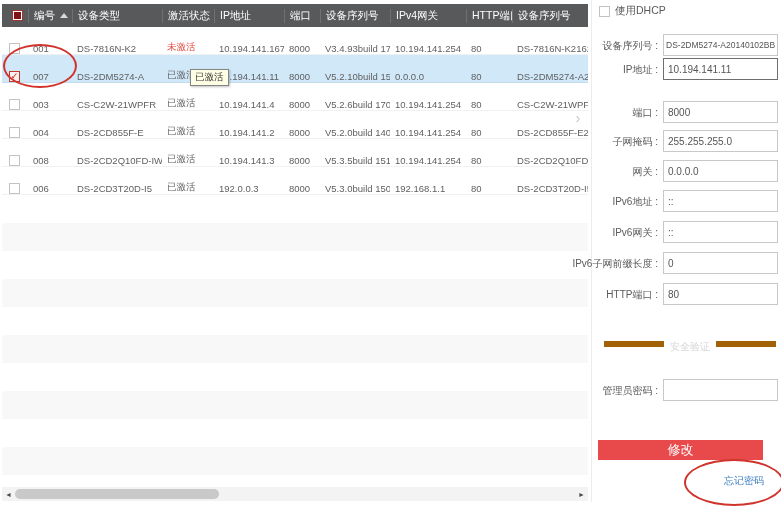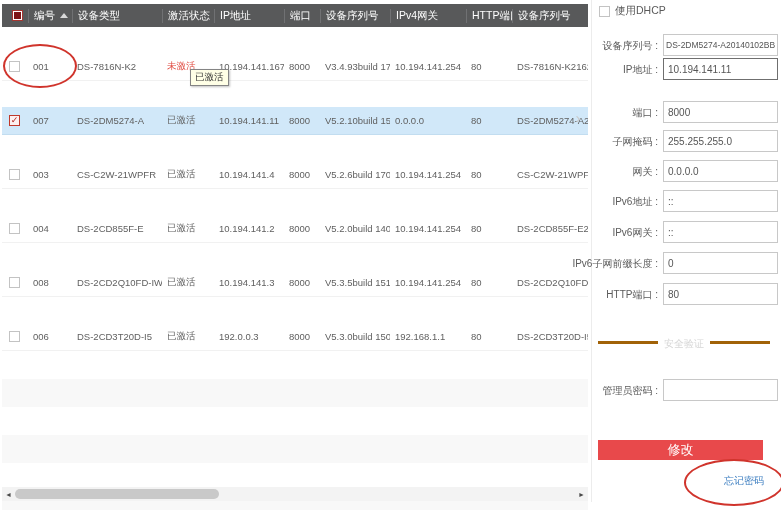--- a/index.html
+++ b/index.html
@@ -10,22 +10,22 @@
   
   .table{position:absolute;left:2px;top:4px;width:586px;}
   .thead{display:flex;background:#58595a;color:#fff;height:23px;align-items:center;font-size:10.5px;}
   .th{box-sizing:border-box;padding-left:5px;border-left:1px solid #707173;white-space:nowrap;overflow:hidden;display:flex;align-items:center;}
   .th:first-child{border-left:none;}
   .c-cb{width:26px;} .c-no{width:44px;} .c-type{width:90px;} .c-status{width:52px;}
   .c-ip{width:70px;} .c-port{width:36px;} .c-ver{width:70px;} .c-gw{width:76px;}
   .c-http{width:46px;} .c-sn{width:76px;}
   .sort{width:0;height:0;border-left:4px solid transparent;border-right:4px solid transparent;
         border-bottom:5px solid #d8d8d8;margin-left:5px;font-size:0;line-height:0;overflow:hidden;}
-  .trow{display:flex;height:27px;align-items:center;font-size:9.5px;color:#606060;
-        border-bottom:1px solid #f1f1f1;background:#fff;margin-top:26px;}
+  .trow{display:flex;height:27px;align-items:flex-end;font-size:9.5px;color:#606060;
+        border-bottom:1px solid #f1f1f1;background:#fff;}
   .trow.selected{background:#d1e8f9;border-bottom:1px solid #c2ddf0;}
   .td{box-sizing:border-box;padding-left:5px;white-space:nowrap;overflow:hidden;}
   .status-inactive{color:#e0483e;}
   .cbox{width:11px;height:11px;border:1px solid #c3c3c3;background:#fff;margin-left:7px;box-sizing:border-box;}
   .cbox.all{border-color:#a53530;display:flex;align-items:center;justify-content:center;}
   .cbox.all .fill{width:7px;height:7px;background:#7e1416;}
   .cbox.checked{border-color:#c0392b;background:#fdf0f0;color:#b3231b;font-size:9px;
                 line-height:9px;text-align:center;overflow:hidden;}
   .erow{height:28px;background:#fff;}
   .erow.alt{background:#f8f8f8;}
@@ -46,21 +46,21 @@
   .dhcp{position:absolute;left:7px;top:4px;display:flex;align-items:center;font-size:10.5px;color:#5a5a5a;}
   .dhcp .cbox{margin:0 5px 0 0;}
   .frow{position:absolute;left:0;width:189px;height:22px;}
   .flabel{position:absolute;right:123px;top:5px;font-size:10px;color:#5a5a5a;white-space:nowrap;}
   .finput{position:absolute;left:71px;top:0;width:105px;height:20px;border:1px solid #c8c8c8;
           font-size:10px;color:#555;padding:0 4px;font-family:"Liberation Sans","DejaVu Sans",sans-serif;}
   .finput.small{font-size:8.5px;padding:0 2px;width:109px;}
   .finput.focused{border:1px solid #6f6f6f;}
   .f0{top:34px;} .f1{top:58px;} .f2{top:101px;} .f3{top:130px;} .f4{top:160px;}
   .f5{top:190px;} .f6{top:221px;} .f7{top:252px;} .f8{top:283px;} .fpw{top:379px;}
-  .secdiv{position:absolute;left:6px;width:172px;top:341px;border-top:3px solid #a16207;}
+  .secdiv{position:absolute;left:12px;width:172px;top:341px;border-top:6px solid #a16207;}
   .secdiv span{position:absolute;left:50%;transform:translateX(-50%);top:-7px;background:#fff;
                padding:0 6px;font-size:10px;color:#d6d6d6;white-space:nowrap;}
   .modify{position:absolute;left:6px;top:440px;width:165px;height:20px;background:#e8494b;color:#fff;
           font-size:13px;border:none;display:flex;align-items:center;justify-content:center;}
   .forgot{position:absolute;right:17px;top:474px;font-size:10px;color:#3e7fc1;text-decoration:none;}
 
   
   .tooltip{position:absolute;left:190px;top:69px;background:#ffffe6;border:1px solid #848484;
            color:#333;font-size:9.5px;padding:1px 4px;box-shadow:1px 1px 2px rgba(0,0,0,.25);white-space:nowrap;}
   .circle{position:absolute;border:2px solid #d0342c;border-radius:50%;pointer-events:none;}

